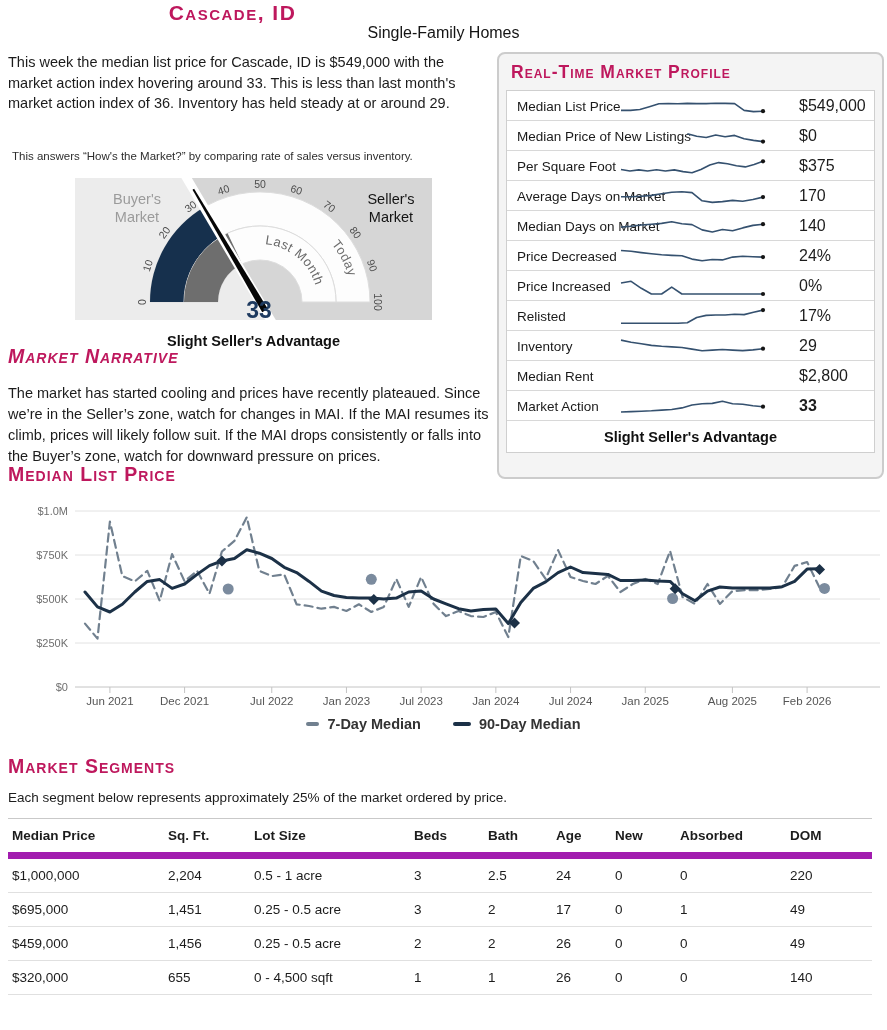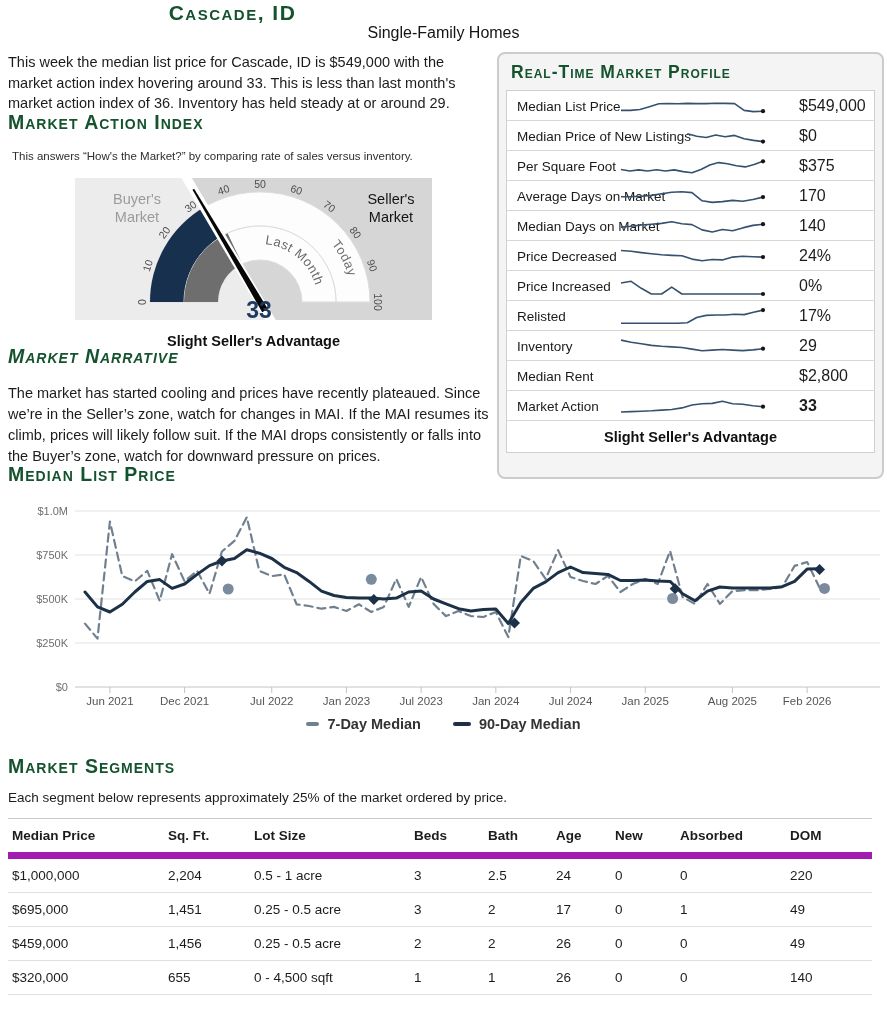--- a/index.html
+++ b/index.html
@@ -1,18 +1,18 @@
 <!DOCTYPE html>
 <html><head>
 <meta charset="utf-8">
 <style>
   html,body{margin:0;padding:0;background:#fff;}
   .page{position:relative;width:887px;height:1030px;background:#fff;overflow:hidden;
         font-family:"Liberation Sans","DejaVu Sans",sans-serif;color:#1c1c1c;}
-  .smallcaps{font-variant:small-caps;letter-spacing:1px;color:#14532d;font-weight:700;}
+  .smallcaps{font-variant:small-caps;letter-spacing:1px;color:#be185d;font-weight:700;}
   .title{position:absolute;top:1px;left:0;width:465px;text-align:center;font-size:21px;letter-spacing:1.5px;}
   .subtitle{position:absolute;top:24px;left:0;width:887px;text-align:center;font-size:16px;color:#141414;}
   .intro{position:absolute;top:52px;left:8px;width:478px;margin:0;font-size:14.5px;line-height:1.43;}
   .sec-h{position:absolute;margin:0;font-size:19.5px;}
   .mai-h{top:111px;left:8px;}
   .mai-desc{position:absolute;top:146px;left:8px;margin:4px;font-size:11.5px;color:#2e2e2e;}
   .gauge{position:absolute;top:178px;left:75px;width:357px;height:142px;}
   .gauge-caption{position:absolute;top:333px;left:75px;width:357px;text-align:center;font-weight:700;font-size:14.5px;color:#101010;}
   .narr-h{top:345px;left:8px;font-style:italic;}
   .narrative{position:absolute;top:383px;left:8px;width:489px;margin:0;font-size:14.5px;line-height:1.45;}
@@ -133,21 +133,20 @@
                 <path d="M2.0,20.0L12.1,19.6L22.3,19.2L32.4,18.8L42.6,18.1L52.7,17.5L62.9,15.9L73.0,13.0L83.1,11.8L93.3,11.4L103.4,9.3L113.6,11.8L123.7,12.2L133.9,13.8L144.0,14.7" fill="none" stroke="#35516f" stroke-width="1.6" stroke-linejoin="round"></path>
                 <circle cx="144.0" cy="14.7" r="2.1" fill="#151515"></circle>
               </svg></span>
             <span class="p-value bold">33</span>
           </div>
         </div>
       <div class="p-footer">Slight Seller's Advantage</div>
     </div>
   </section>
 
-  <h2 class="sec-h smallcaps mai-h">Market Action Index</h2>
   <p class="mai-desc">This answers “How's the Market?” by comparing rate of sales versus inventory.</p>
   <div class="gauge" id="gauge"><svg viewBox="0 0 357 142" width="357" height="142">
         <rect x="0" y="0" width="357" height="142" fill="#d6d6d6"></rect>
         <polygon points="0,0 111.7,0 195.6,142 0,142" fill="#ececec"></polygon>
         <path d="M75.0,124.0 A110,110 0 1 1 295.0,124.0 L261.0,124.0 A76,76 0 1 0 109.0,124.0 Z" fill="#fdfdfd" stroke="#dddddd" stroke-width="1"></path>
         <path d="M75.0,124.0 A110,110 0 0 1 129.0,29.3 L146.3,58.6 A76,76 0 0 0 109.0,124.0 Z" fill="#16304d" stroke="none" stroke-width="1"></path>
         <path d="M109.0,124.0 A76,76 0 1 1 261.0,124.0 L227.0,124.0 A42,42 0 1 0 143.0,124.0 Z" fill="#fdfdfd" stroke="#dddddd" stroke-width="1"></path>
         <path d="M109.0,124.0 A76,76 0 0 1 152.6,55.2 L167.1,86.0 A42,42 0 0 0 143.0,124.0 Z" fill="#6e6e6e" stroke="none" stroke-width="1"></path>
         <line x1="198.2" y1="146.4" x2="108.6" y2="-5.1" stroke="#ffffff" stroke-width="9"></line>
         <text x="0" y="0" text-anchor="middle" dominant-baseline="middle" font-size="10.5" fill="#4d4d4d" transform="translate(68.0,124.0) rotate(-90)">0</text>

